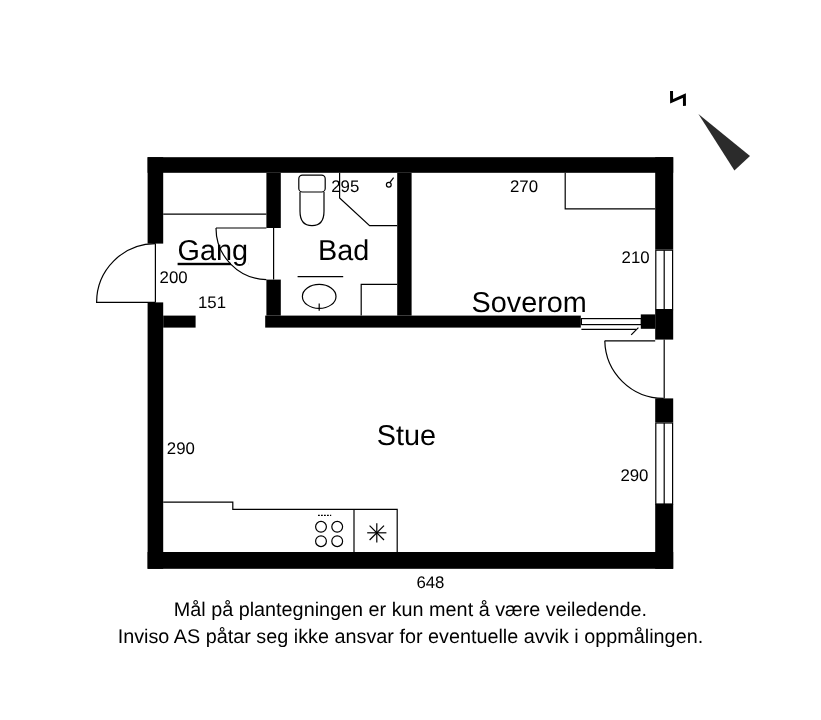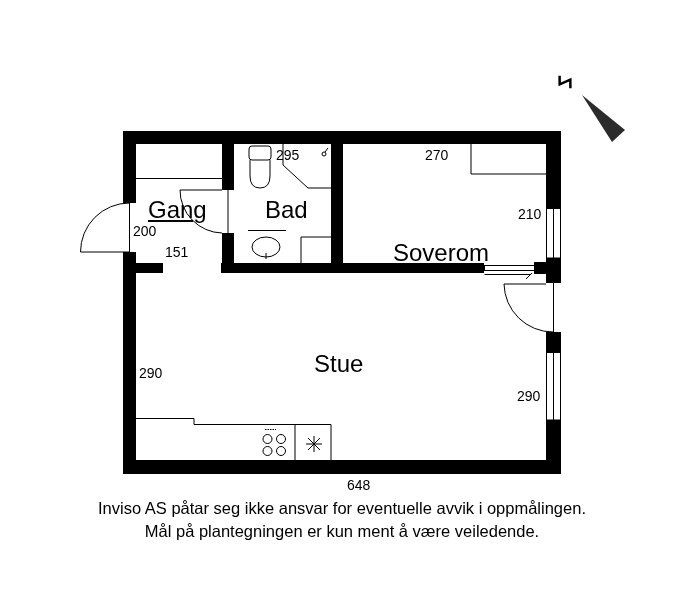--- a/index.html
+++ b/index.html
@@ -124,15 +124,15 @@
 <div class="dim" style="left:133px; top:224px;">200</div>
 <div class="dim" style="left:165px; top:245px;">151</div>
 <div class="dim" style="left:276px; top:148px;">295</div>
 <div class="dim" style="left:425px; top:148px;">270</div>
 <div class="dim" style="left:518px; top:207px;">210</div>
 <div class="dim" style="left:139px; top:366px;">290</div>
 <div class="dim" style="left:517px; top:389px;">290</div>
 <div class="dim" style="left:347px; top:444px;margin-top:34px;">648</div>
 
 <div class="disclaimer">
+  <div>Mål på plantegningen er kun ment å være veiledende.</div>
   <div>Inviso AS påtar seg ikke ansvar for eventuelle avvik i oppmålingen.</div>
-  <div>Mål på plantegningen er kun ment å være veiledende.</div>
 </div>
 
 </body></html>

